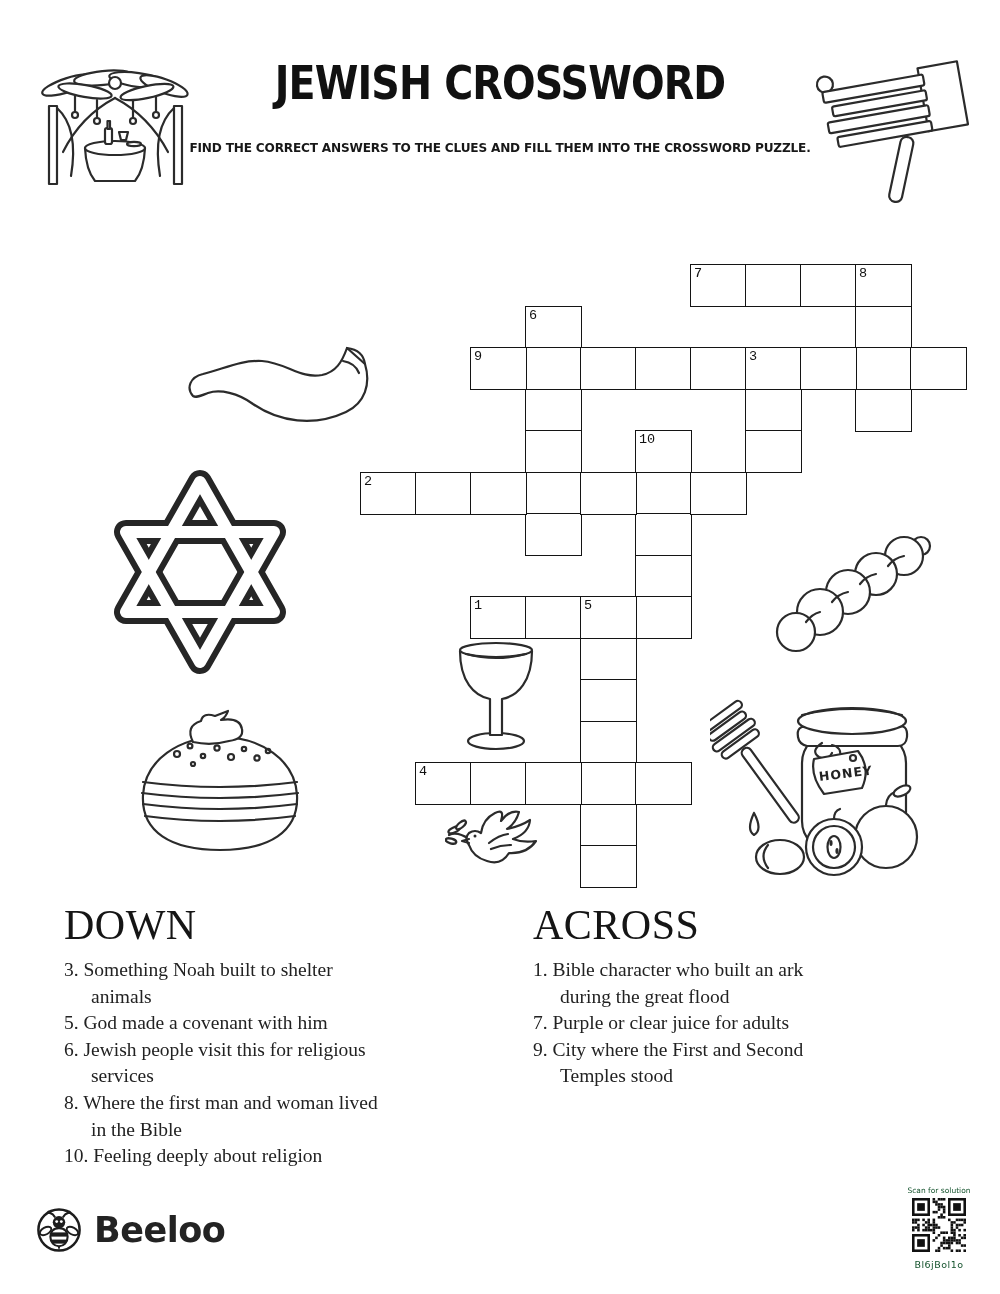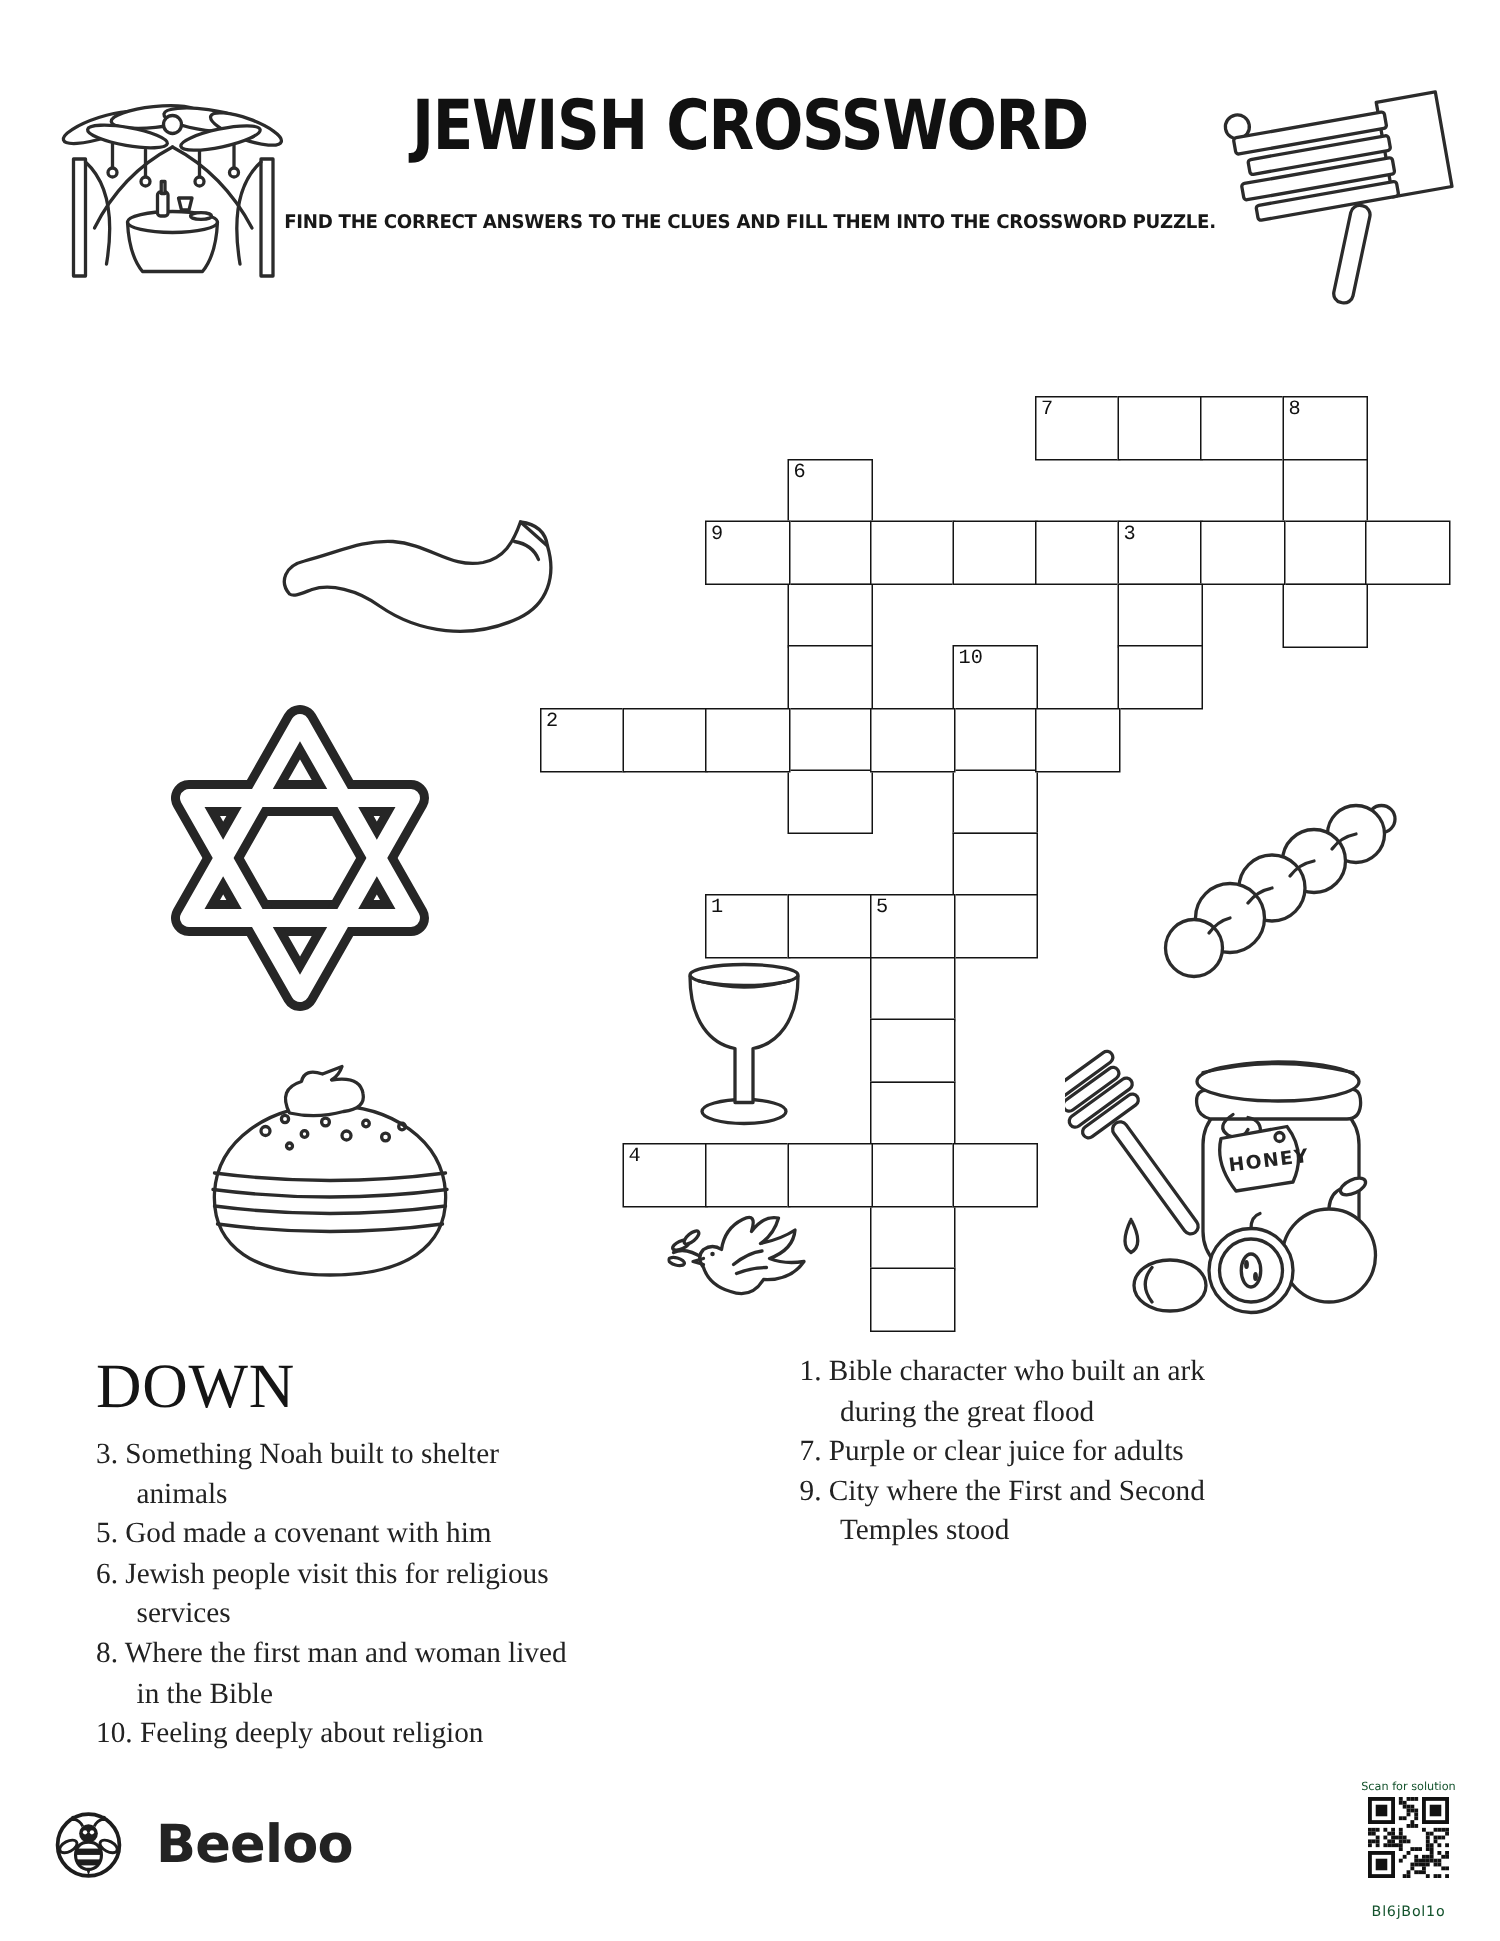--- a/index.html
+++ b/index.html
@@ -24,29 +24,29 @@
   .illus{position:absolute;}
   .ln{stroke:#2b2b2b;fill:none;stroke-width:2.2;stroke-linecap:round;stroke-linejoin:round;}
   .lnf{stroke:#2b2b2b;fill:#ffffff;stroke-width:2.2;stroke-linecap:round;stroke-linejoin:round;}
 
   
   .clue-col{position:absolute;}
   .clue-head{font-size:42px;line-height:1.12;font-weight:normal;margin:0 0 8px 0;color:#151515;letter-spacing:.5px;}
   .clue{font-size:19.5px;line-height:26.6px;color:#222;padding-left:27px;text-indent:-27px;}
 
   
-  .brand{position:absolute;left:36px;top:1206px;display:flex;align-items:center;gap:22px;}
+  .brand{position:absolute;left:36px;top:1206px;display:flex;align-items:center;gap:12px;}
   .brand-name{font-family:"DejaVu Sans","Liberation Sans",sans-serif;font-weight:bold;
               font-size:35px;color:#232323;letter-spacing:-0.5px;}
   .copyright{position:absolute;left:0;top:1256px;width:1000px;text-align:center;
              font-family:"DejaVu Sans","Liberation Sans",sans-serif;font-size:13.5px;color:#b0b0b0;}
   .qr-wrap{position:absolute;left:905px;top:1186px;width:68px;text-align:center;
            font-family:"DejaVu Sans","Liberation Sans",sans-serif;color:#14532d;}
   .qr-label{font-size:7.5px;margin-bottom:3px;}
-  .qr-code-text{font-size:9.5px;margin-top:17px;letter-spacing:.5px;}
+  .qr-code-text{font-size:9.5px;margin-top:7px;letter-spacing:.5px;}
 </style>
 </head>
 <body>
 
 <div id="page">
 
   <div class="title">JEWISH CROSSWORD</div>
   <div class="subtitle">FIND THE CORRECT ANSWERS TO THE CLUES AND FILL THEM INTO THE CROSSWORD PUZZLE.</div>
 
   <svg class="illus" style="left:33px;top:56px;" width="165" height="136" viewBox="0 0 165 136">
@@ -260,20 +260,21 @@
   <section class="clue-col" style="left:64px;top:902px;width:316px;">
     <h2 class="clue-head">DOWN</h2>
     <div class="clue">3. Something Noah built to shelter animals</div>
     <div class="clue">5. God made a covenant with him</div>
     <div class="clue">6. Jewish people visit this for religious services</div>
     <div class="clue">8. Where the first man and woman lived in the Bible</div>
     <div class="clue">10. Feeling deeply about religion</div>
   </section>
 
   <section class="clue-col" style="left:533px;top:902px;width:318px;">
+    <h2 class="clue-head">ACROSS</h2>
     <div class="clue">1. Bible character who built an ark during the great flood</div>
     <div class="clue">7. Purple or clear juice for adults</div>
     <div class="clue">9. City where the First and Second Temples stood</div>
   </section>
 
   <div class="brand">
     <svg width="46" height="48" viewBox="0 0 48 50">
       <defs>
           <clipPath id="beebody">
             <path d="M24,23 C30,23 33,27 33,32 C33,38 29,42 24,42 C19,42 15,38 15,32 C15,27 18,23 24,23 Z"></path>

